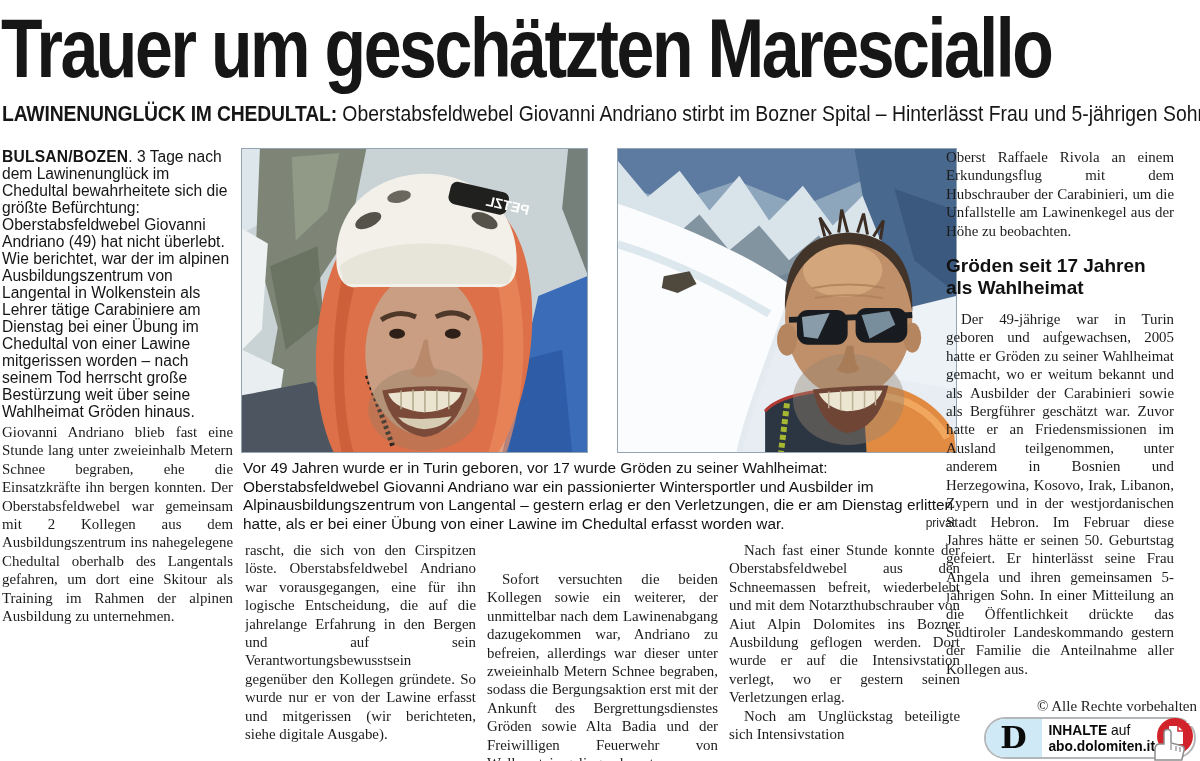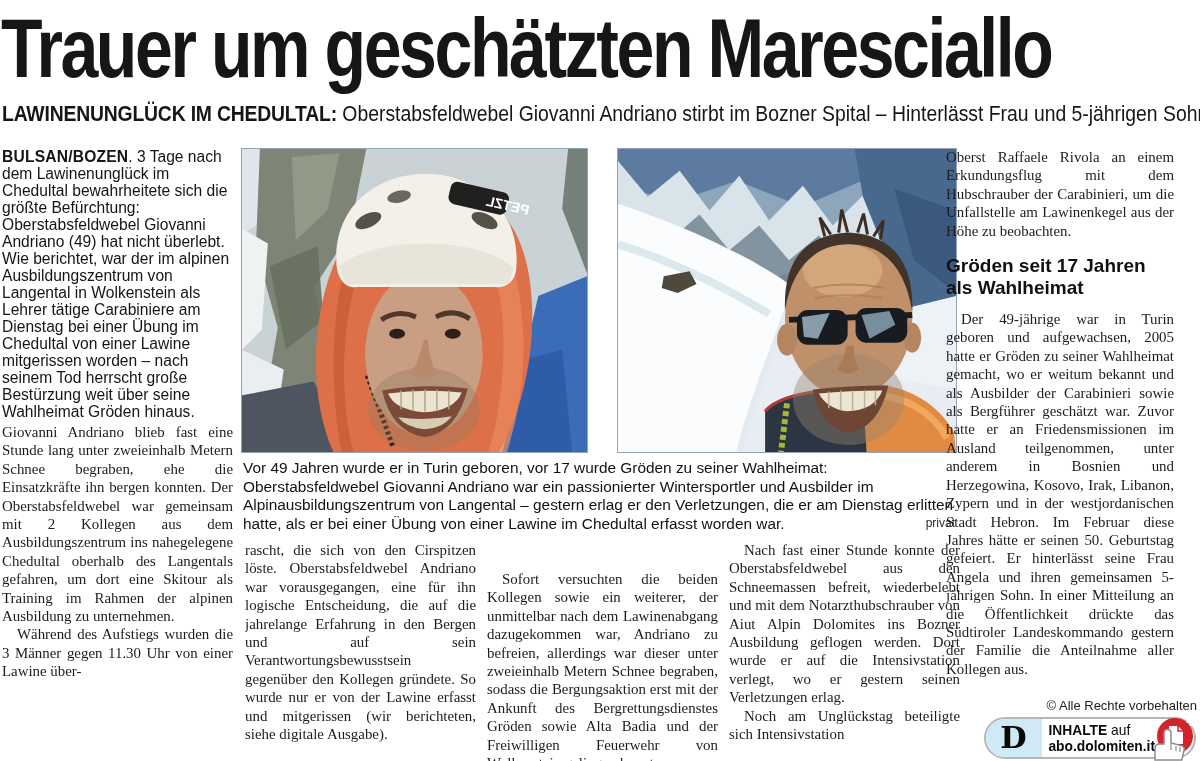--- a/index.html
+++ b/index.html
@@ -39,22 +39,22 @@
   .photo-right{left:617px;width:340px;height:305px;}
   .photo svg{display:block;width:100%;height:100%;}
 
   
   .caption{position:absolute;left:243px;top:459px;width:714px;
            font-family:Liberation Sans, sans-serif;font-size:15.4px;line-height:18.6px;
            text-align:left;color:#121212;}
   .credit{position:absolute;right:2px;bottom:1px;font-size:12px;color:#2a2a2a;}
 
   
-  .rights{position:absolute;right:3px;top:698px;font-family:Liberation Sans, sans-serif;
-          font-size:13px;color:#222;}
+  .rights{position:absolute;right:3px;top:698px;font-family:Liberation Serif, serif;
+          font-size:15px;color:#222;}
 
   
   .promo{position:absolute;left:984px;top:717px;width:212px;height:42px;background:#fff;
          border:2px solid #b4b7ba;border-radius:22px;box-sizing:border-box;
          display:flex;align-items:center;overflow:visible;}
   .promo-logo{width:56px;height:38px;background:#cfeaf6;border-radius:19px 0 0 19px;
               display:flex;align-items:center;justify-content:center;flex:0 0 auto;}
   .blackletter{font-family:"DejaVu Serif",serif;font-weight:700;font-size:29px;
                color:#0a0a0a;transform:scaleX(1.05);line-height:1;}
   .promo-text{flex:1;padding-left:7px;font-size:15px;line-height:16.5px;white-space:nowrap;
@@ -69,21 +69,20 @@
 
 <div class="page">
 
   <h1 class="headline">Trauer um geschätzten Maresciallo</h1>
 
   <div class="kicker"><span class="kicker-label">LAWINENUNGLÜCK IM CHEDULTAL:</span><span class="kicker-text"> Oberstabsfeldwebel Giovanni Andriano stirbt im Bozner Spital – Hinterlässt Frau und 5-jährigen Sohn</span></div>
 
   <div class="col col1">
     <p class="lead"><b class="dateline">BULSAN/BOZEN</b><span>. 3 Tage nach dem Lawinenunglück im Chedultal bewahrheitete sich die größte Befürchtung: Oberstabsfeldwebel Giovanni Andriano (49) hat nicht überlebt. Wie berichtet, war der im alpinen Ausbildungszentrum von Langental in Wolkenstein als Lehrer tätige Carabiniere am Dienstag bei einer Übung im Chedultal von einer Lawine mitgerissen worden – nach seinem Tod herrscht große Bestürzung weit über seine Wahlheimat Gröden hinaus.</span></p>
     <p>Giovanni Andriano blieb fast eine Stunde lang unter zweieinhalb Metern Schnee begraben, ehe die Einsatzkräfte ihn bergen konnten. Der Oberstabsfeldwebel war gemeinsam mit 2 Kollegen aus dem Ausbildungszentrum ins nahegelegene Chedultal oberhalb des Langentals gefahren, um dort eine Skitour als Training im Rahmen der alpinen Ausbildung zu unternehmen.</p>
-    <p class="indent">Während des Aufstiegs wurden die 3 Männer gegen 11.30 Uhr von einer Lawine über-</p>
   </div>
 
   <figure class="photo photo-left">
     <svg viewBox="0 0 347 305" preserveAspectRatio="none">
       <rect width="347" height="305" fill="#c9d2d4"></rect>
       <polygon points="0,0 85,0 45,60 0,85" fill="#dde6ea"></polygon>
       <polygon points="18,0 125,0 108,85 72,140 92,220 62,305 14,305 36,180 14,100" fill="#7e8577"></polygon>
       <polygon points="50,8 98,4 86,62 54,92" fill="#949c89" opacity="0.85"></polygon>
       <polygon points="28,118 76,98 82,172 44,202" fill="#68705f" opacity="0.9"></polygon>
       <polygon points="0,80 26,95 20,182 0,202" fill="#eef2f3"></polygon>

